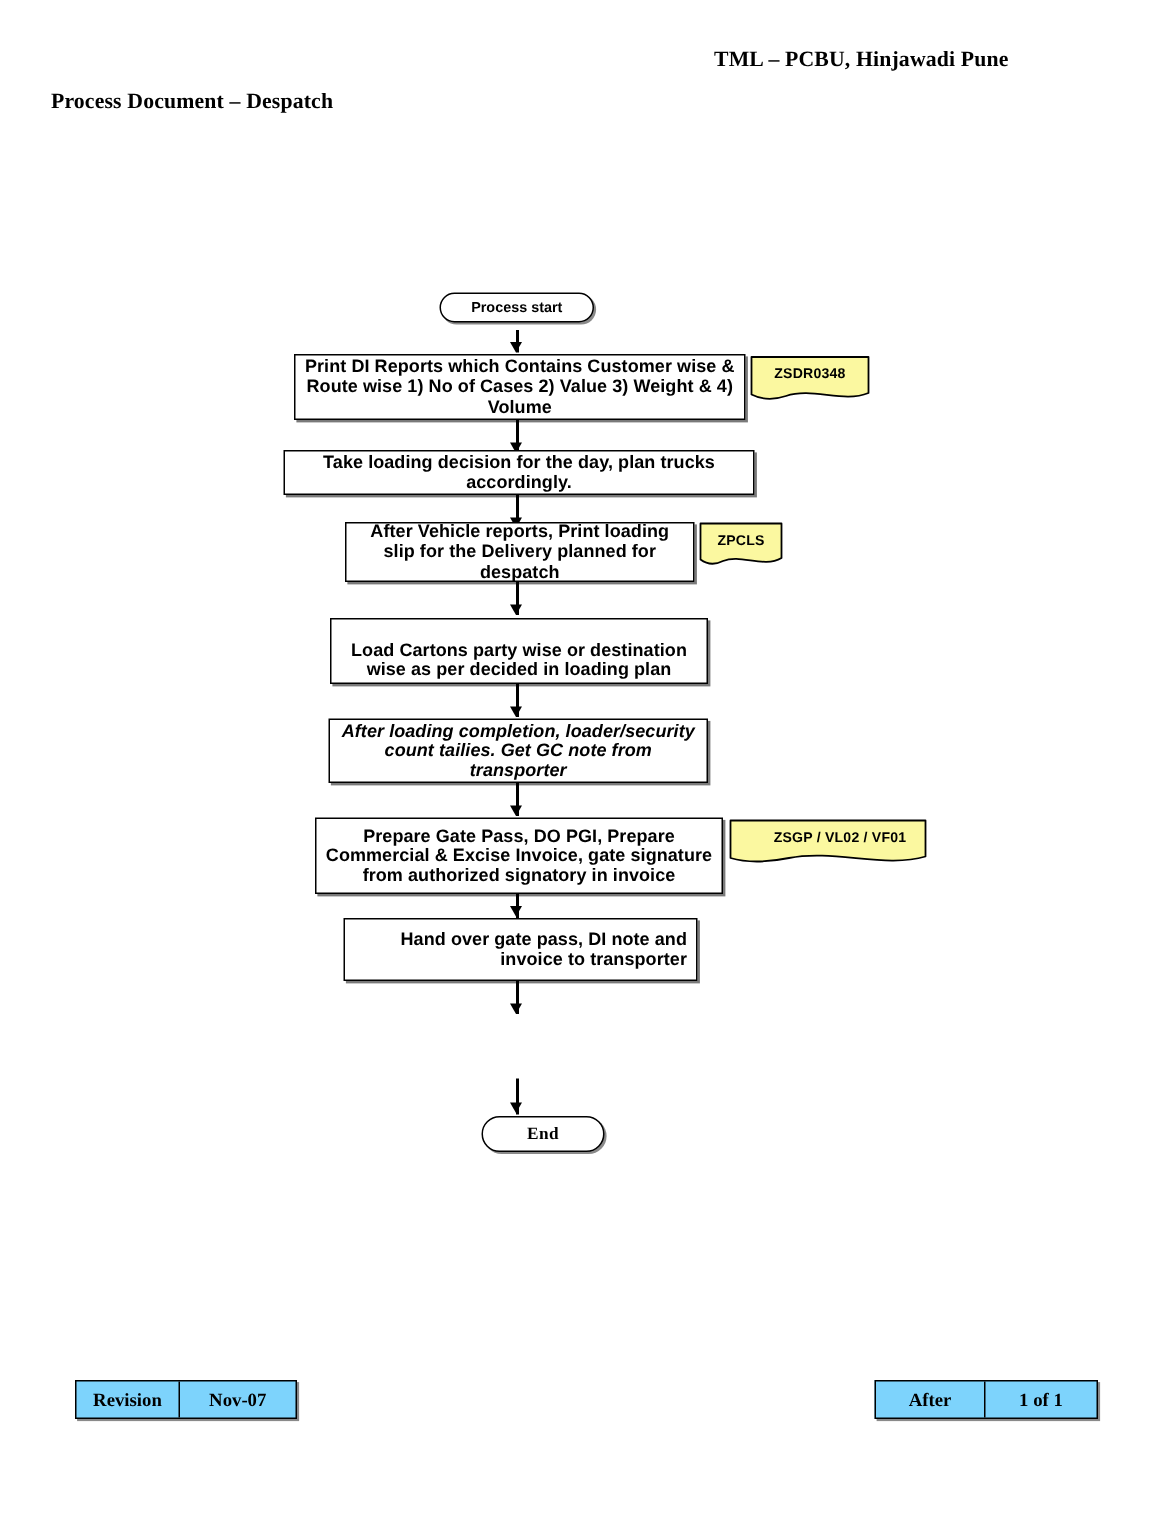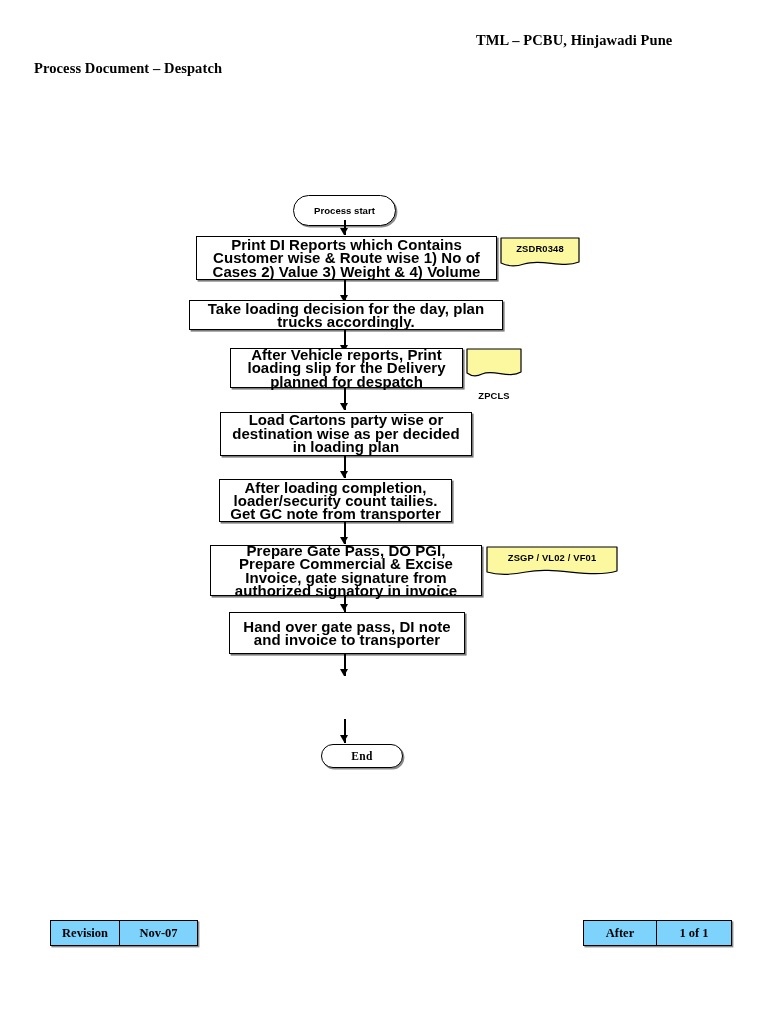--- a/index.html
+++ b/index.html
@@ -54,21 +54,21 @@
     align-items: center;
     justify-content: center;
     text-align: center;
     background: #ffffff;
   }
 
   
   .proc {
     border: 1.4px solid #000000;
     box-shadow: 1.6px 1.6px 0 0 #7a7a7a;
-    font-size: 15px;
+    font-size: 12px;
     font-weight: bold;
     line-height: 13.2px;
     letter-spacing: 0.05px;
     padding: 2px 6px;
   }
 
   
   .term {
     border: 1.5px solid #000000;
     border-radius: 999px;
@@ -156,21 +156,21 @@
 </head>
 <body>
 
 <div class="page-header">
   <div class="hdr-left">Process Document – Despatch</div>
   <div class="hdr-right">TML – PCBU, Hinjawadi Pune</div>
 </div>
 
 <div class="flow">
 
-  <div class="node term" id="n-start" style="left:293px; top:195px; width:103px; height:31px;">
+  <div class="node term" id="n-start" style="left:293px; top:195px; width:103px; height:20px;">
     <span>Process start</span>
   </div>
 
   <div class="conn" style="left:344px; top:220px; height:15px;"></div>
   <div class="arrow-head" style="left:340px; top:228px;"></div>
 
   <div class="node proc" id="n-step1" style="left:196px; top:236px; width:301px; height:44px;">
     <span>Print DI Reports which Contains Customer wise &amp; Route wise 1) No of Cases 2) Value 3) Weight &amp; 4) Volume</span>
   </div>
 
@@ -191,35 +191,35 @@
   <div class="conn" style="left:344px; top:388px; height:22px;"></div>
   <div class="arrow-head" style="left:340px; top:403px;"></div>
 
   <div class="node proc" id="n-step4" style="left:220px; top:412px; width:252px; height:44px;align-items:flex-end;">
     <span>Load Cartons party wise or destination wise as per decided in loading plan</span>
   </div>
 
   <div class="conn" style="left:344px; top:456px; height:22px;"></div>
   <div class="arrow-head" style="left:340px; top:471px;"></div>
 
-  <div class="node proc" id="n-step5" style="left:219px; top:479px; width:233px; height:43px;">
+  <div class="node proc" id="n-step5" style="left:219px; top:479px; width:253px; height:43px;font-style:italic;">
     <span>After loading completion, loader/security count tailies. Get GC note from transporter</span>
   </div>
 
   <div class="conn" style="left:344px; top:522px; height:22px;"></div>
   <div class="arrow-head" style="left:340px; top:537px;"></div>
 
   <div class="node proc" id="n-step6" style="left:210px; top:545px; width:272px; height:51px;">
     <span>Prepare Gate Pass, DO PGI, Prepare Commercial &amp; Excise Invoice, gate signature from authorized signatory in invoice</span>
   </div>
 
   <div class="conn" style="left:344px; top:596px; height:16px;"></div>
   <div class="arrow-head" style="left:340px; top:604px;"></div>
 
-  <div class="node proc" id="n-step7" style="left:229px; top:612px; width:236px; height:42px;">
+  <div class="node proc" id="n-step7" style="left:229px; top:612px; width:236px; height:42px;text-align:right;">
     <span>Hand over gate pass, DI note and invoice to transporter</span>
   </div>
 
   <div class="conn" style="left:344px; top:654px; height:22px;"></div>
   <div class="arrow-head" style="left:340px; top:669px;"></div>
 
 
   <div class="conn" style="left:344px; top:719px; height:24px;"></div>
   <div class="arrow-head" style="left:340px; top:735px;"></div>
 
@@ -231,24 +231,24 @@
     <svg width="80" height="34" viewBox="0 0 80 34">
       <path d="M1,1 H79 V25 C62,32 42,21 24,27 C15,30 7,29 1,26 Z" fill="#fbf8a0" stroke="#000000" stroke-width="1.2" stroke-linejoin="round"></path>
     </svg>
     <div class="note-label" style="height:22px;">ZSDR0348</div>
   </div>
 
   <div class="note" id="note-2" style="left:466px; top:348px; width:56px; height:33px;">
     <svg width="56" height="33" viewBox="0 0 56 33">
       <path d="M1,1 H55 V24 C43,31 28,21 16,26 C10,29 5,28 1,25 Z" fill="#fbf8a0" stroke="#000000" stroke-width="1.2" stroke-linejoin="round"></path>
     </svg>
-    <div class="note-label" style="height:22px;margin-top:36px;">ZPCLS</div>
-  </div>
-
-  <div class="note" id="note-3" style="left:486px; top:546px; width:132px; height:34px;">
+    <div class="note-label" style="height:22px;">ZPCLS</div>
+  </div>
+
+  <div class="note" id="note-3" style="left:486px; top:546px; width:132px; height:34px;padding-left:16px;">
     <svg width="132" height="34" viewBox="0 0 132 34">
       <path d="M1,1 H131 V25 C104,33 70,20 40,26 C25,29 11,29 1,26 Z" fill="#fbf8a0" stroke="#000000" stroke-width="1.2" stroke-linejoin="round"></path>
     </svg>
     <div class="note-label" style="height:23px;">ZSGP / VL02 / VF01</div>
   </div>
 
 </div>
 
 <div class="foot-table" id="footer-revision">
   <div class="foot-cell c0">Revision</div>

